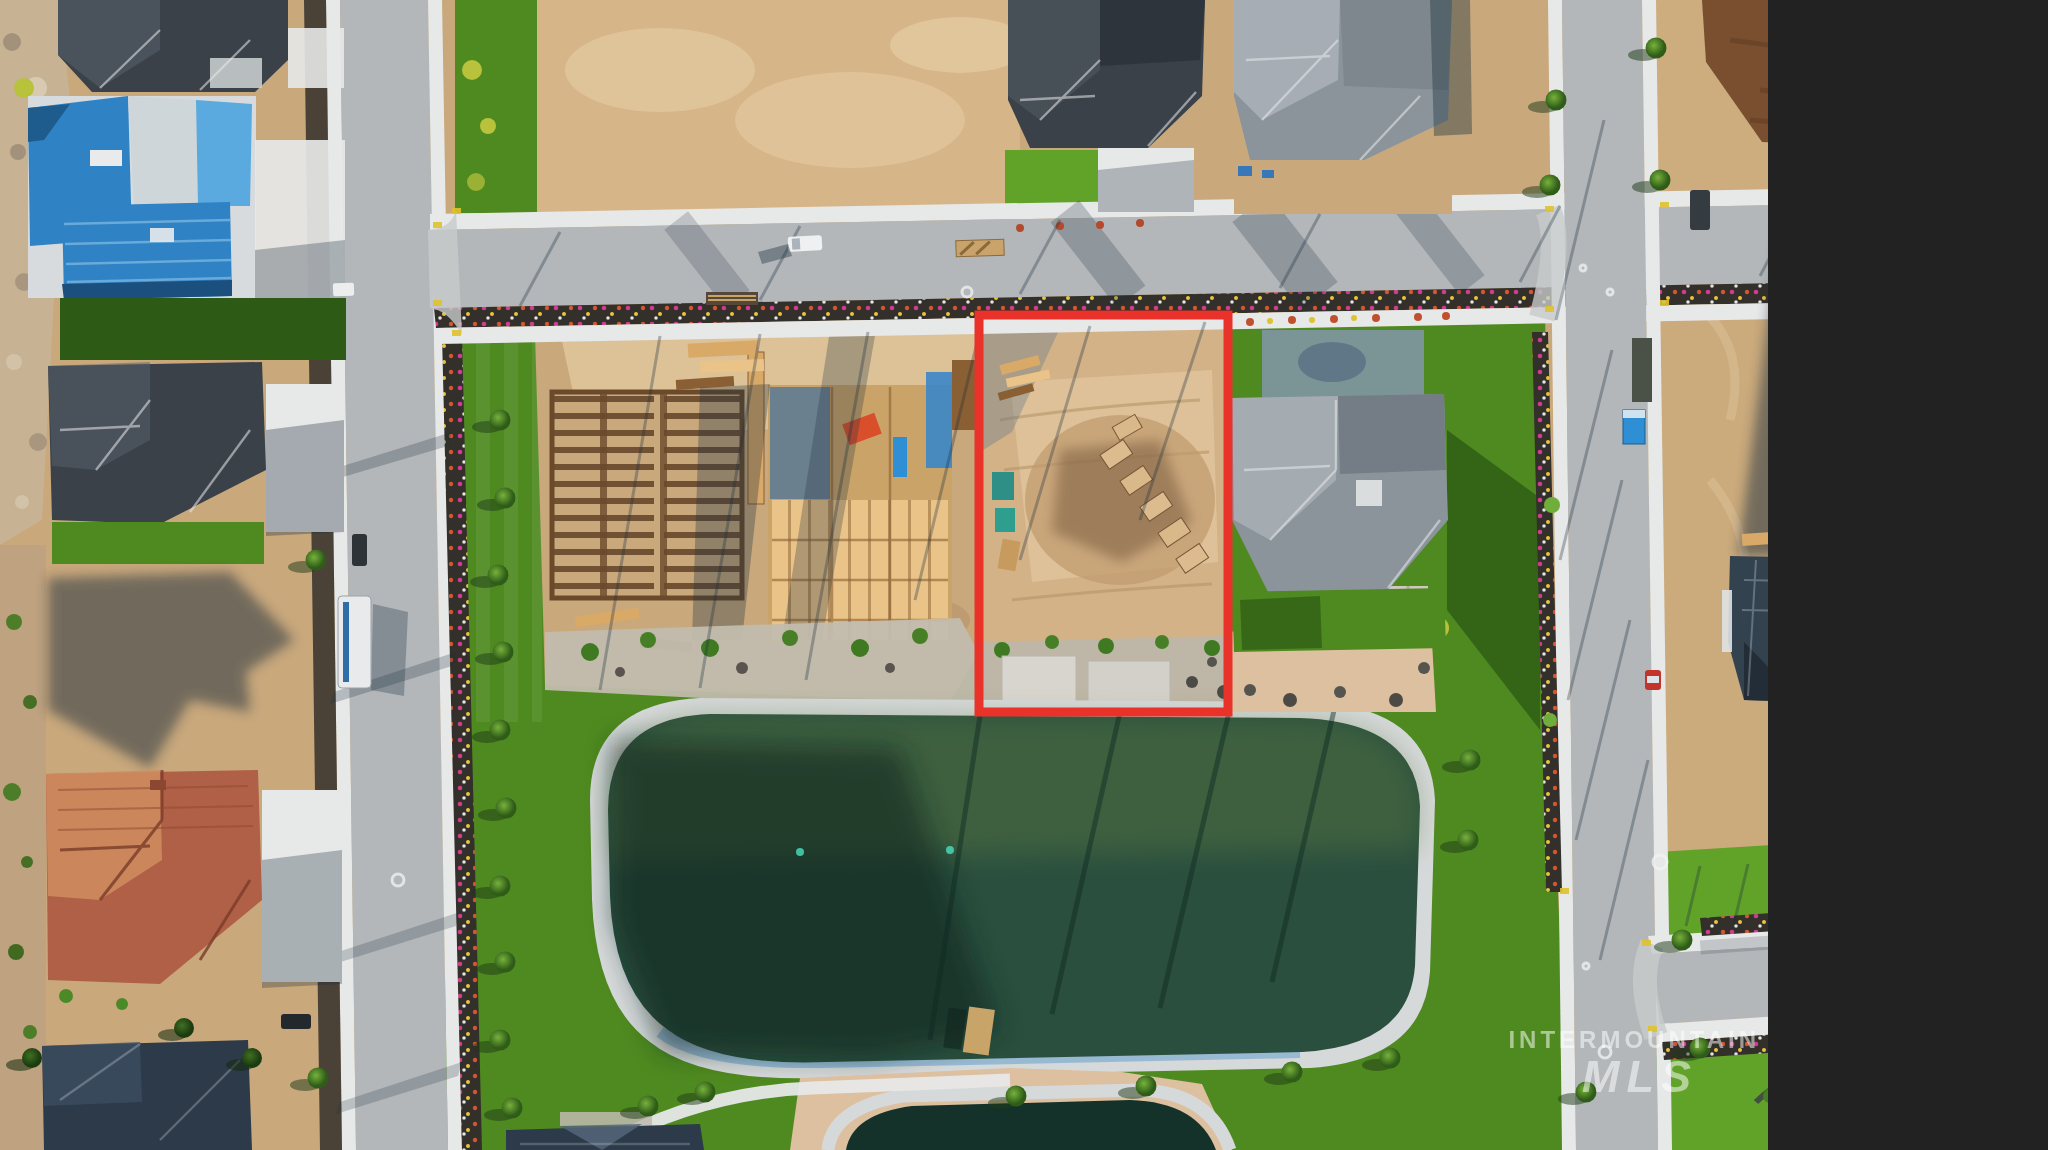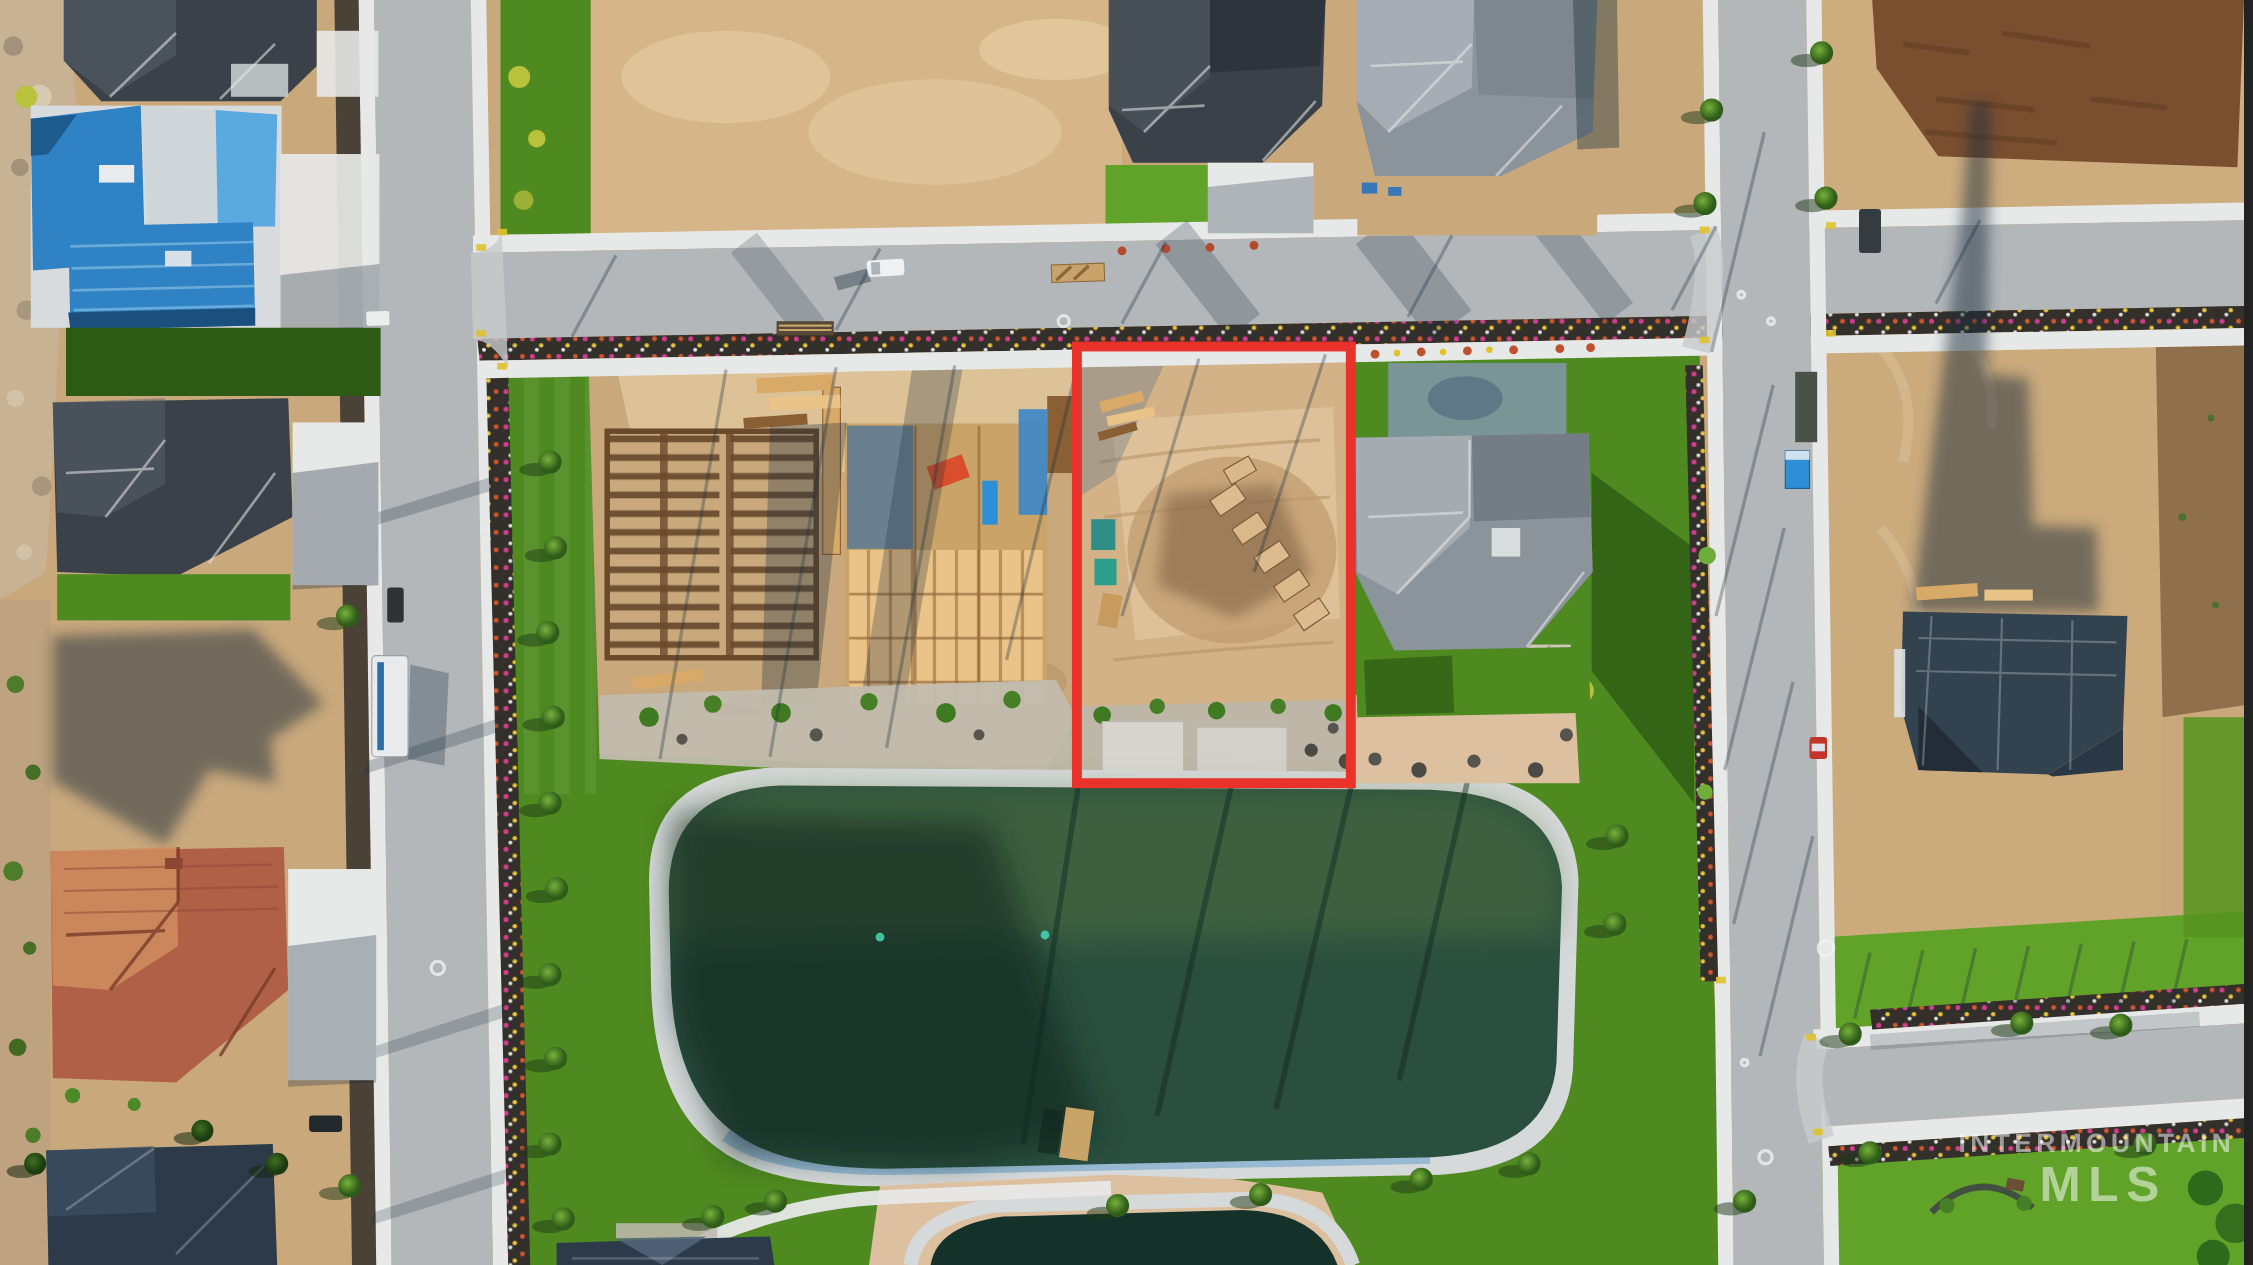--- a/index.html
+++ b/index.html
@@ -1,16 +1,16 @@
 <!DOCTYPE html>
 <html style="--boundary_red: #e8322a; --asphalt: #b3b7ba; --asphalt_light: #c7cacb; --concrete: #e7e8e8; --mulch: #34302b; --grass: #4f8a20; --grass_bright: #61a228; --grass_dark: #2d5a14; --dirt: #c9a87c; --dirt_light: #e2c89f; --dirt_dark: #a8845b; --soil_dark: #7a4f30; --rock_light: #d6d9da; --rock_blue: #93b7d2; --water: #2a4f3e; --water_dark: #14322a; --roof_charcoal: #3a4148; --roof_charcoal_light: #58626b; --roof_gray: #8b949b; --roof_gray_light: #aab2b8; --roof_blue: #2f82c4; --roof_blue_light: #5aa9df; --roof_navy: #2c3a4a; --roof_tile: #b06046; --roof_tile_light: #d08d60; --wood: #d9a967; --wood_dark: #8a5f33; --wood_light: #e9c387; --shadow: #1c2f3d;"><head>
 <meta charset="utf-8">
 <style>
   html,body{margin:0;padding:0;background:#222;}
-  .stage{position:relative;width:2040px;height:1150px;overflow:hidden;
+  .stage{position:relative;width:1768px;height:1150px;overflow:hidden;
          font-family:"Liberation Sans", sans-serif;background:var(--dirt,#c9a87c);}
   .stage svg{position:absolute;left:0;top:0;}
   
   .asphalt{fill:var(--asphalt)}
   .asphalt2{fill:var(--asphalt_light)}
   .walk{fill:var(--concrete)}
   .mulch{fill:var(--mulch)}
   .grassA{fill:var(--grass)}
   .grassB{fill:var(--grass_bright)}
   .grassС{fill:var(--grass_dark)}
@@ -34,21 +34,21 @@
   .woodD{fill:var(--wood_dark)}
   .woodL{fill:var(--wood_light)}
   .shad{fill:var(--shadow);}
   .wire{stroke:var(--shadow);stroke-opacity:.32;stroke-width:3;fill:none}
   .ridge{stroke:#e8eaeb;stroke-opacity:.55;stroke-width:2.4;fill:none}
   .boundary{fill:none;stroke:var(--boundary_red);stroke-width:9;}
   
   .wm{position:absolute;right:8px;top:1028px;text-align:right;
       color:rgba(255,255,255,.52);line-height:1.02;user-select:none;}
   .wm .l1{font-size:24px;font-weight:bold;letter-spacing:4px;}
-  .wm .l2{font-size:45px;font-weight:bold;letter-spacing:7px;margin-right:62px;margin-top:2px;}
+  .wm .l2{font-size:45px;font-weight:bold;font-style:italic;letter-spacing:7px;margin-right:62px;margin-top:2px;}
 </style>
 </head>
 <body>
 
 <div class="stage">
 <svg width="2048" height="1150" viewBox="0 0 2048 1150">
 <defs>
   <radialGradient id="gT" cx="40%" cy="38%">
           <stop offset="0%" stop-color="#76b13b"></stop>
           <stop offset="100%" stop-color="#2f5c18"></stop>

